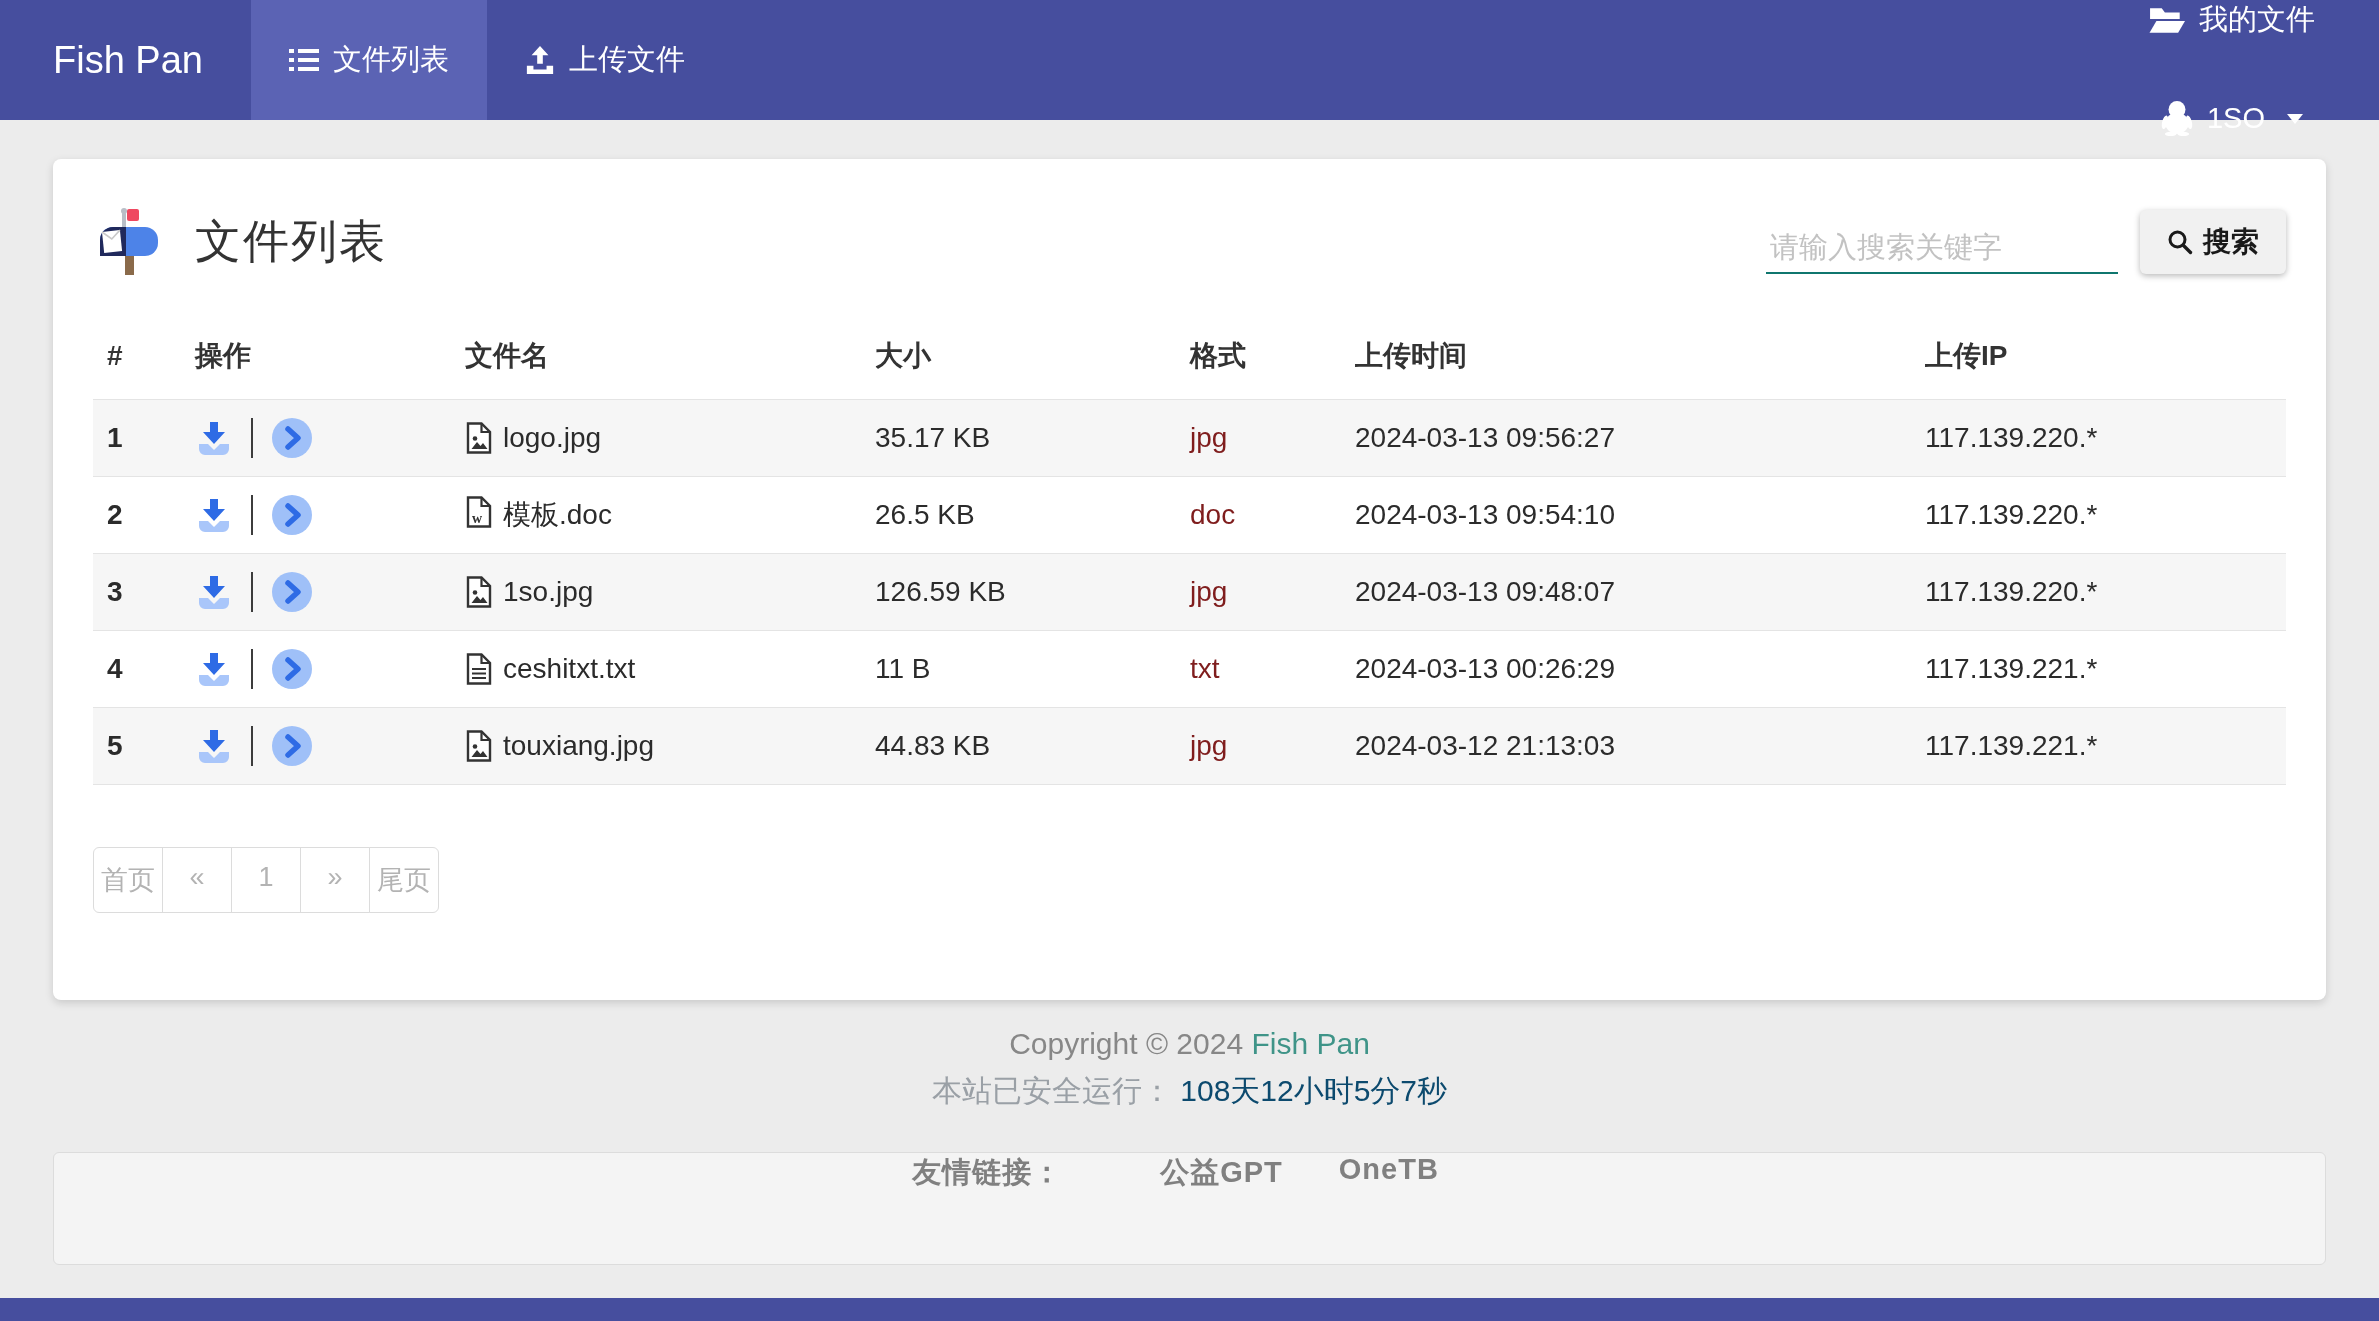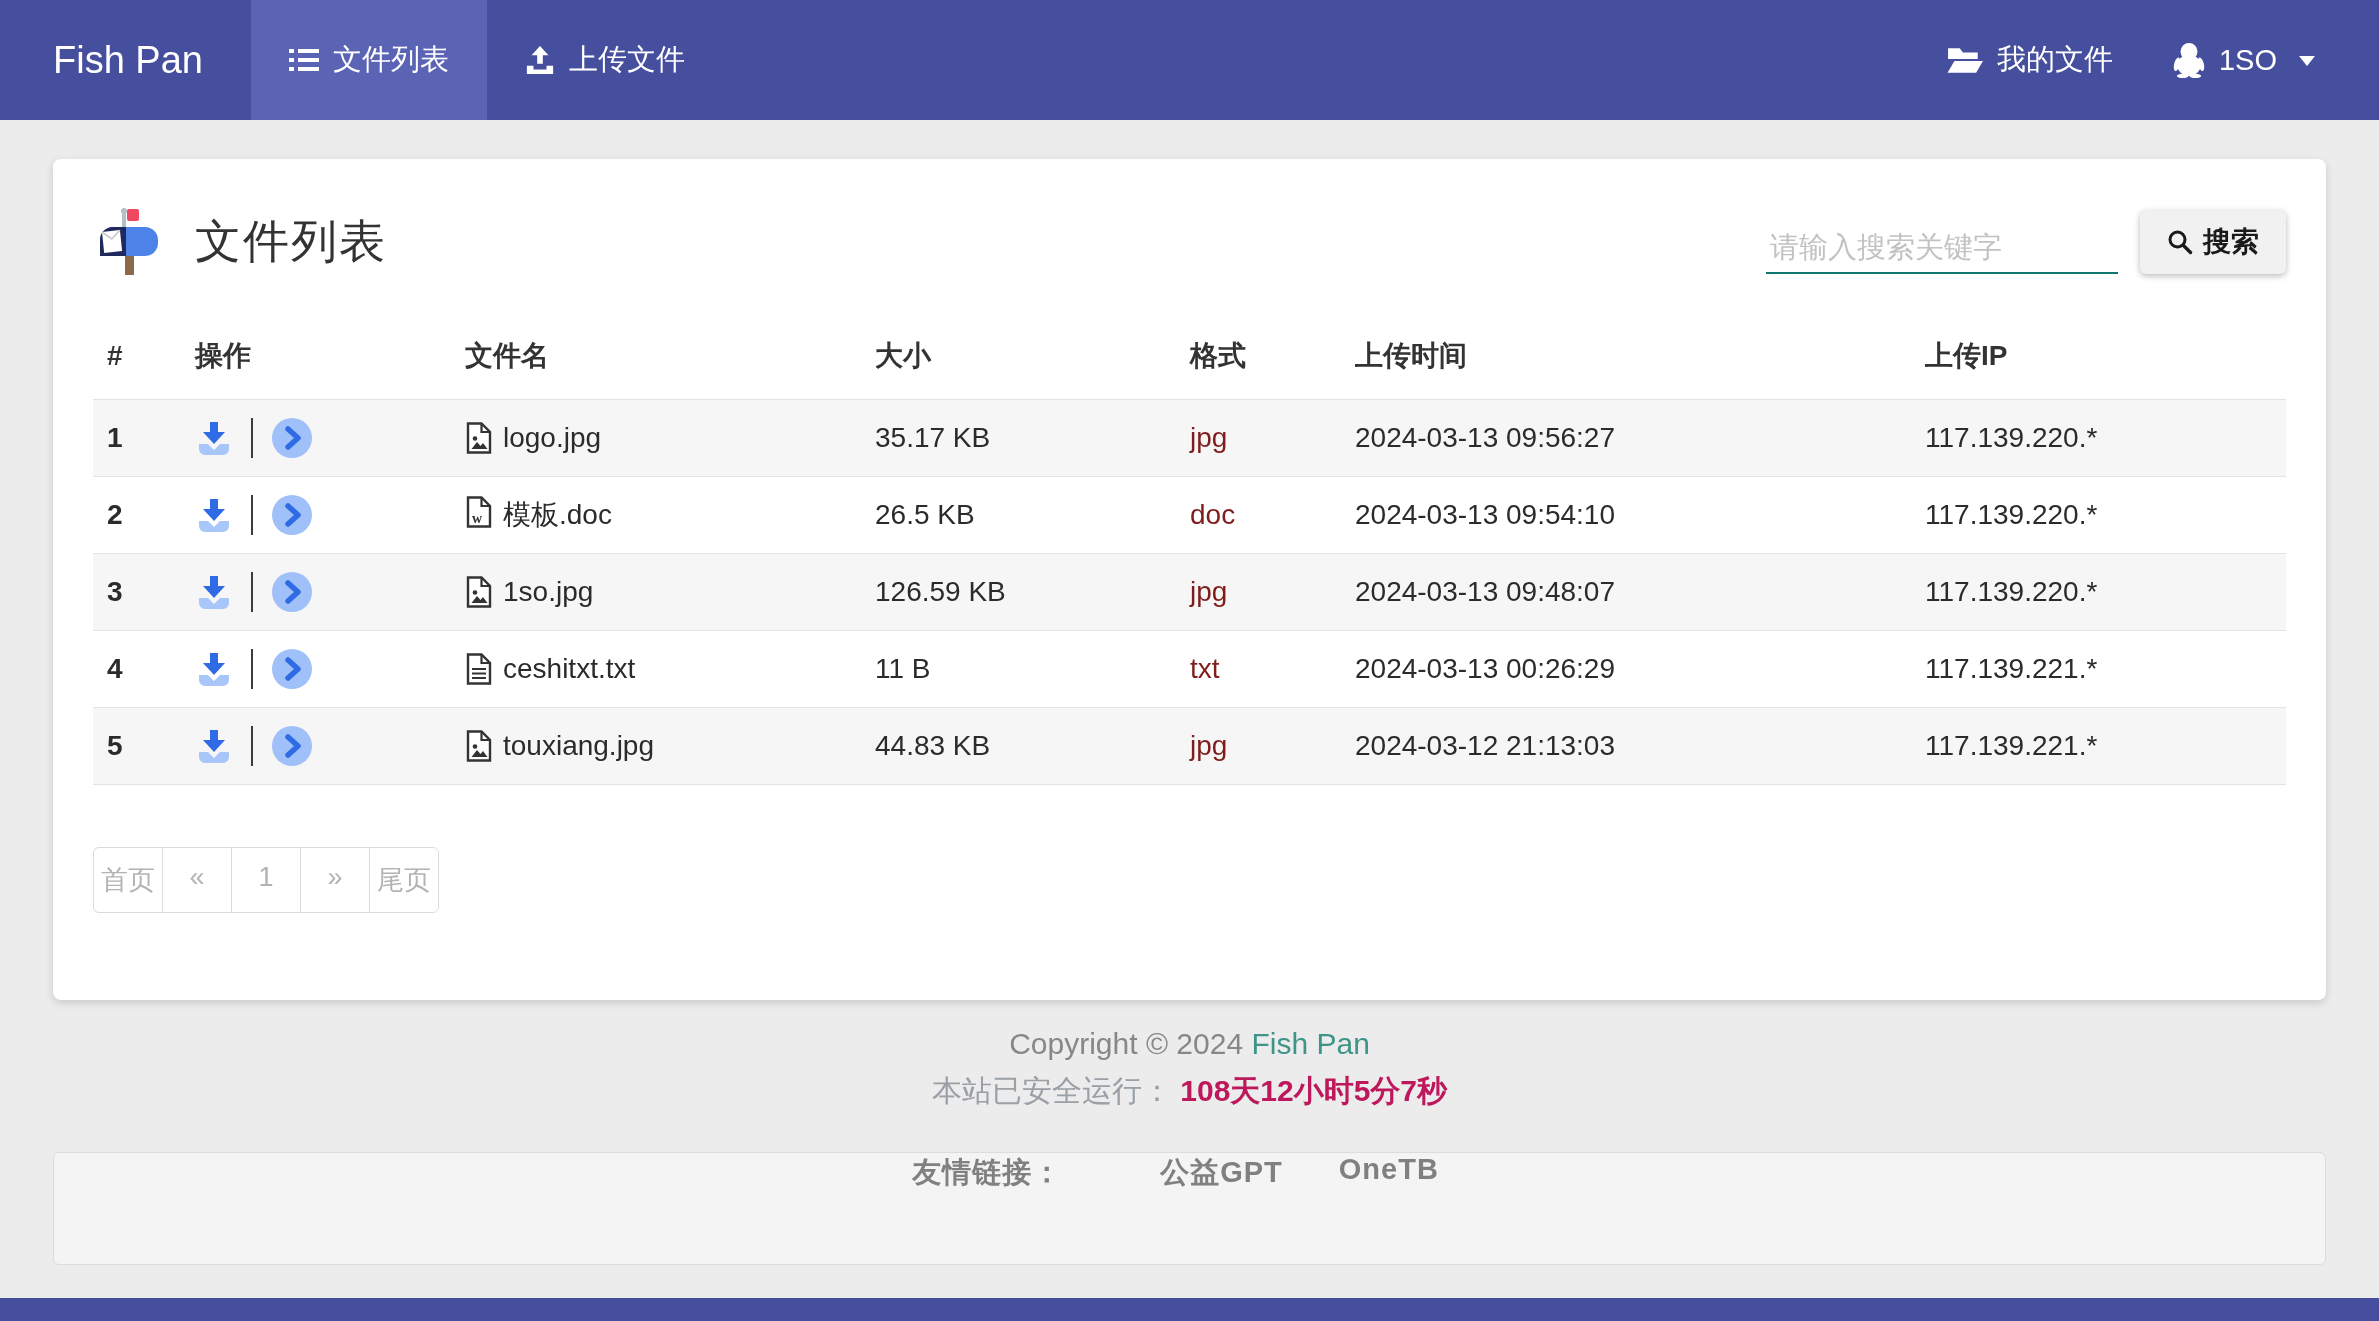--- a/index.html
+++ b/index.html
@@ -15,21 +15,21 @@
   .brand {
     display:flex; align-items:center; padding:0 48px 0 53px;
     font-size:38px; color:#fff; cursor:pointer; white-space:nowrap;
   }
   .nav-tab {
     display:flex; align-items:center; gap:14px; padding:0 38px;
     font-size:29px; color:#fff; cursor:pointer; white-space:nowrap;
   }
   .nav-tab.active { background:#5b63b4; }
   .nav-right {
-    margin-left:auto; display:flex; align-items:center; gap:60px; padding-right:64px;
+    margin-left:auto; display:flex; align-items:center; gap:60px; padding-right:64px;flex-direction:column;
   }
   .nav-link { display:flex; align-items:center; gap:14px; font-size:29px; cursor:pointer; white-space:nowrap; }
   .caret { display:inline-block; width:0; height:0; border:8px solid transparent;
     border-top:10px solid #fff; margin-left:8px; transform:translateY(5px); }
   
   .card {
     margin:39px 53px 0; height:841px; background:#fff; border-radius:8px;
     box-shadow:0 3px 8px rgba(0,0,0,.15); padding:0 40px; overflow:hidden;
   }
   .card-head { display:flex; justify-content:space-between; align-items:center; margin-top:46px; }
@@ -72,21 +72,21 @@
   .pg-item {
     border:1px solid #dcdcdc; margin-left:-1px; background:#fff; color:#b3b3b3;
     font-size:27px; padding:14px 7px; cursor:pointer; min-width:70px; text-align:center;
   }
   .pg-item:first-child { border-radius:6px 0 0 6px; margin-left:0; }
   .pg-item:last-child { border-radius:0 6px 6px 0; }
   
   .copyright { text-align:center; margin-top:27px; font-size:30px; color:#878787; }
   .copyright .brand-link { color:#3f9488; cursor:pointer; }
   .uptime { text-align:center; margin-top:10px; font-size:30px; color:#9aa0a6; }
-  .uptime .uptime-val { color:#be185d; font-weight:bold; }
+  .uptime .uptime-val { color:#0c4a6e; font-weight:normal; }
   .links-box {
     margin:40px 53px 0; height:113px; background:#f4f4f4; border:1px solid #dcdcdc;
     border-radius:6px; display:flex; align-items:flex-start; justify-content:center;
     font-size:29px; font-weight:bold; color:#808080; letter-spacing:1px;
   }
   .links-box .label { margin-right:70px; }
   .links-box a { color:#808080; text-decoration:none; margin:0 28px; cursor:pointer; }
   .bottom-bar { position:absolute; left:0; right:0; bottom:0; height:23px; background:#464e9e; }
   svg { display:block; }
 </style>

